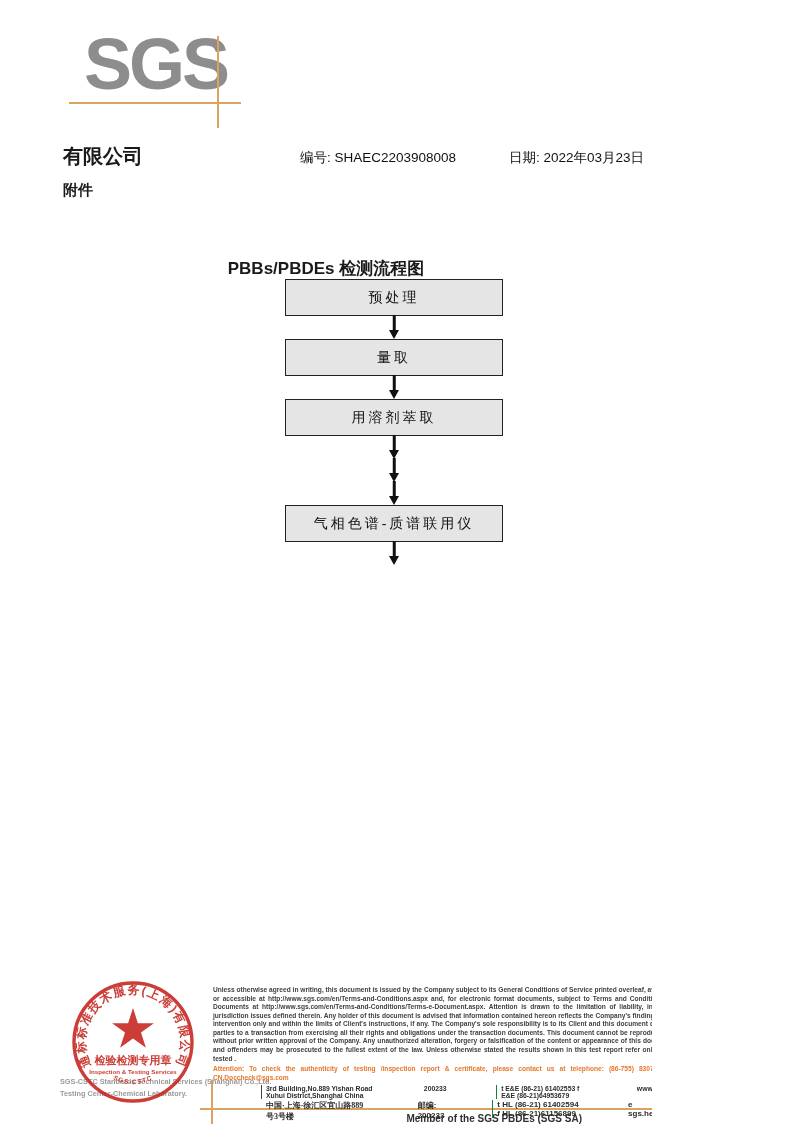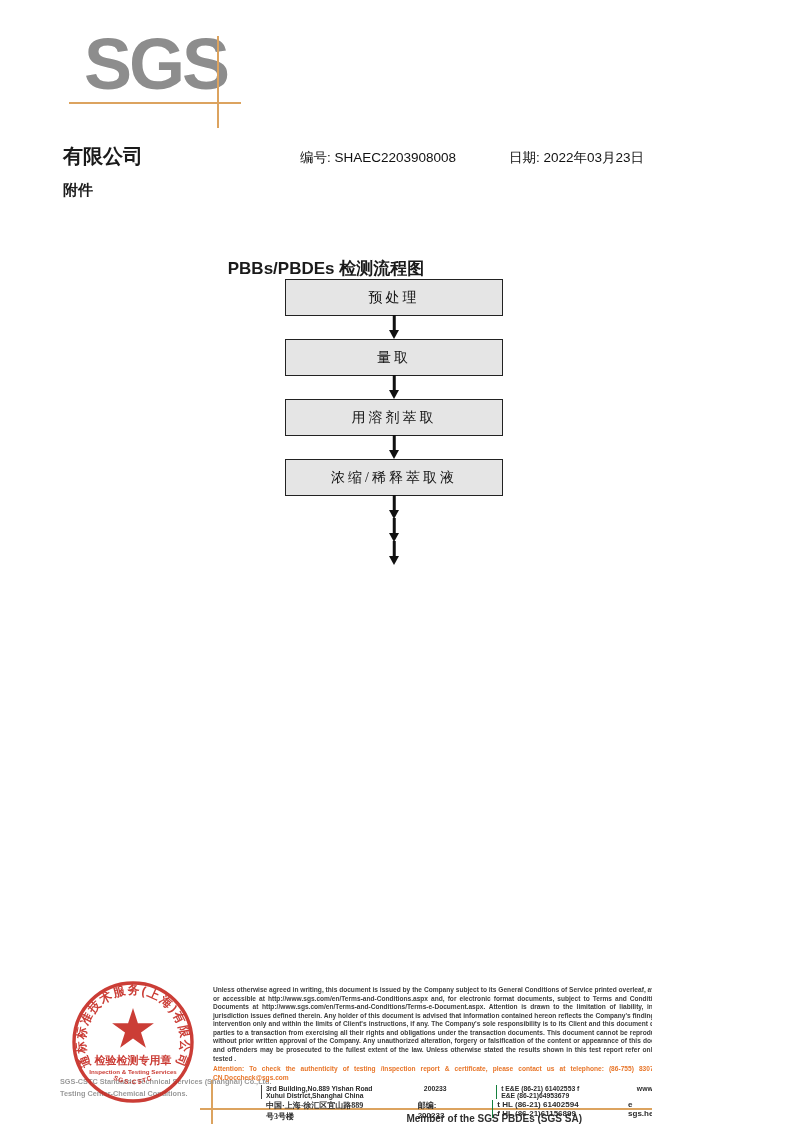--- a/index.html
+++ b/index.html
@@ -84,29 +84,29 @@
       <div class="flow-box">量取</div>
       <div class="flow-arrow">
         <div class="shaft"></div>
         <div class="head"></div>
       </div>
       <div class="flow-box">用溶剂萃取</div>
       <div class="flow-arrow">
         <div class="shaft"></div>
         <div class="head"></div>
       </div>
-      <div class="flow-box">浓缩/稀释萃取液</div>
       <div class="flow-arrow">
         <div class="shaft"></div>
         <div class="head"></div>
       </div>
       <div class="flow-arrow">
         <div class="shaft"></div>
         <div class="head"></div>
       </div>
+      <div class="flow-box">气相色谱-质谱联用仪</div>
       <div class="flow-arrow">
         <div class="shaft"></div>
         <div class="head"></div>
       </div>
     </div>
 
   <svg class="stamp" viewBox="0 0 126 126">
     <defs>
       <path id="arcTop" d="M 23.7,90.4 A 48,48 0 1 1 102.3,90.4" fill="none"></path>
       <path id="arcBottom" d="M 23.5,77.4 A 42,42 0 0 0 102.5,77.4" fill="none"></path>
@@ -117,21 +117,21 @@
     </text>
     <text font-size="6.5" font-weight="bold" fill="#c4231b" letter-spacing="1">
       <textPath href="#arcBottom" startOffset="50%" text-anchor="middle" id="stamp-bottom-text">SGS-CSTC</textPath>
     </text>
     <polygon fill="#c4231b" points="63,29 67.9,44.2 83.9,44.2 71,53.6 75.9,68.8 63,59.4 50.1,68.8 55,53.6 42.1,44.2 58.1,44.2"></polygon>
     <text x="63" y="85" text-anchor="middle" font-size="11" font-weight="bold" fill="#c4231b" font-family="'Liberation Serif',serif" id="stamp-c1">检验检测专用章</text>
     <text x="63" y="95" text-anchor="middle" font-size="6.2" font-weight="bold" fill="#c4231b" id="stamp-c2">Inspection &amp; Testing Services</text>
   </svg>
 
   <div class="company-line company-line1">SGS-CSTC Standards Technical Services (Shanghai) Co.,Ltd.</div>
-  <div class="company-line company-line2">Testing Center-Chemical Conditions.</div>
+  <div class="company-line company-line2">Testing Center-Chemical Laboratory.</div>
 
   <div id="footer">
     <div class="legal">Unless otherwise agreed in writing, this document is issued by the Company subject to its General Conditions of Service printed overleaf, available on request or accessible at http://www.sgs.com/en/Terms-and-Conditions.aspx and, for electronic format documents, subject to Terms and Conditions for Electronic Documents at http://www.sgs.com/en/Terms-and-Conditions/Terms-e-Document.aspx. Attention is drawn to the limitation of liability, indemnification and jurisdiction issues defined therein. Any holder of this document is advised that information contained hereon reflects the Company's findings at the time of its intervention only and within the limits of Client's instructions, if any. The Company's sole responsibility is to its Client and this document does not exonerate parties to a transaction from exercising all their rights and obligations under the transaction documents. This document cannot be reproduced except in full, without prior written approval of the Company. Any unauthorized alteration, forgery or falsification of the content or appearance of this document is unlawful and offenders may be prosecuted to the fullest extent of the law. Unless otherwise stated the results shown in this test report refer only to the sample(s) tested .</div>
     <div class="attention">Attention: To check the authenticity of testing /inspection report &amp; certificate, please contact us at telephone: (86-755) 8307 1443, or email: CN.Doccheck@sgs.com</div>
     <div class="addr">
       <div class="addr-row addr-en">
         <div class="addr-cell addr-left">3rd Building,No.889 Yishan Road Xuhui District,Shanghai China</div>
         <div class="addr-cell addr-post">200233</div>
         <div class="addr-cell addr-phone">t E&amp;E (86-21) 61402553   f E&amp;E (86-21)64953679</div>
         <div class="addr-cell addr-net">www.sgsgroup.com.cn</div>

